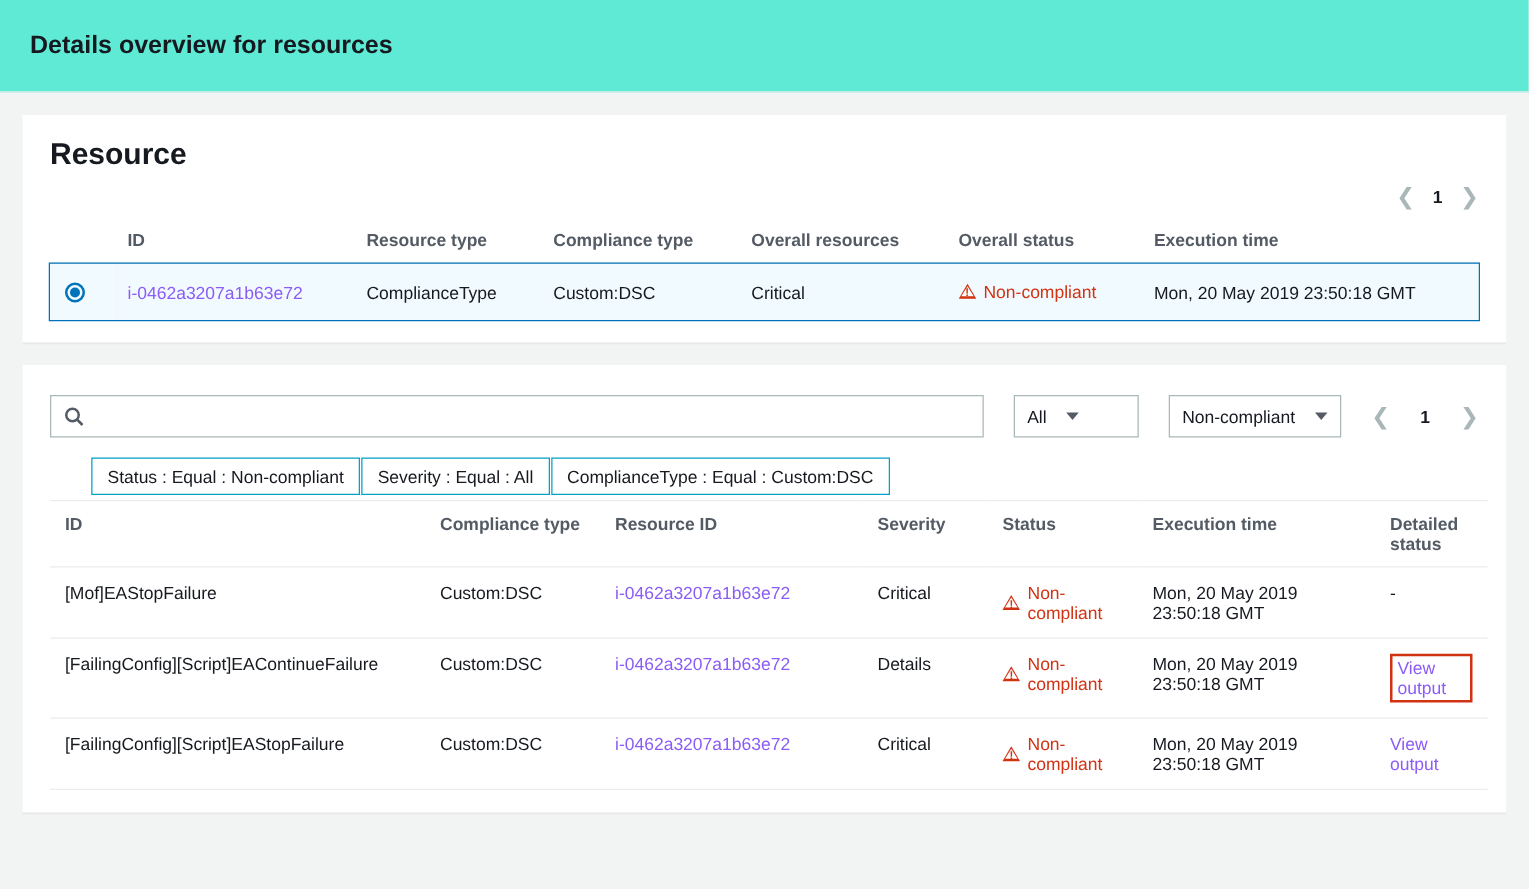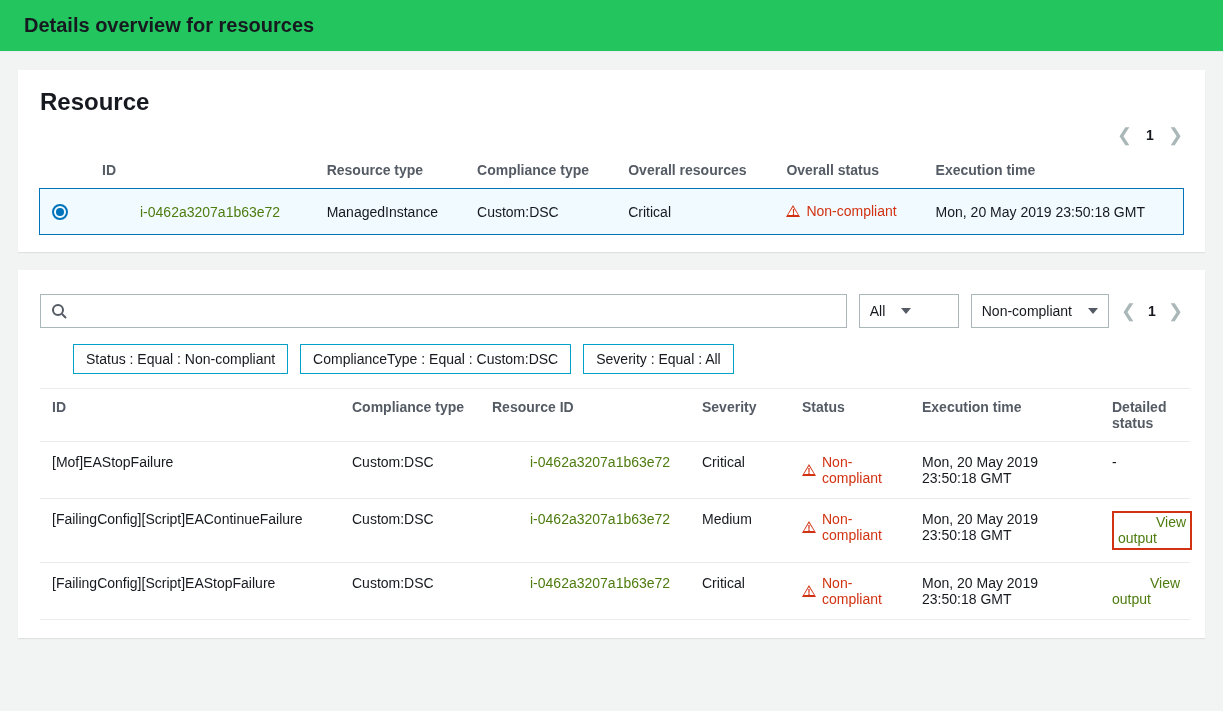--- a/index.html
+++ b/index.html
@@ -6,22 +6,22 @@
   body {
     margin: 0;
     padding: 0;
     font-family: "Amazon Ember", "Helvetica Neue", Arial, sans-serif;
     font-size: 14px;
     color: #16191f;
     background: #f2f3f3;
     width: 1223px;
   }
   .page-header {
-    background: #22c55e;
-    padding: 14px 24px;
+    background: #5eead4;
+    padding: 25px 24px;
     border-bottom: 1px solid #eaeded;
   }
   .page-header h1 {
     margin: 0;
     font-size: 20px;
     font-weight: 700;
     color: #16191f;
   }
   .panel {
     background: #fff;
@@ -78,21 +78,21 @@
     width: 16px; height: 16px;
     border-radius: 50%;
     border: 2px solid #0073bb;
     display: inline-flex;
     align-items: center;
     justify-content: center;
   }
   .radio .dot {
     width: 8px; height: 8px; border-radius: 50%; background: #0073bb;
   }
-  .link { color: #4d7c0f; text-decoration: none; cursor: pointer; margin-left: 38px; }
+  .link { color: #8b5cf6; text-decoration: none; cursor: pointer; }
   .status-bad { color: #d13212; font-weight: 400; display: inline-flex; align-items: center; gap: 6px; }
   .warn-icon {
     width: 0; height: 0;
     border-left: 7px solid transparent;
     border-right: 7px solid transparent;
     border-bottom: 12px solid #d13212;
     position: relative;
     display: inline-block;
   }
   .warn-icon::after {
@@ -110,21 +110,21 @@
     font-size: 9px;
     font-weight: 700;
     color: #d13212;
     z-index: 2;
   }
 
   
   .toolbar {
     display: flex;
     align-items: center;
-    gap: 12px;
+    gap: 24px;
     margin: 6px 0 16px 0;
   }
   .search {
     flex: 1;
     display: flex;
     align-items: center;
     border: 1px solid #aab7b8;
     height: 34px;
     padding: 0 10px;
     color: #879196;
@@ -147,22 +147,22 @@
   }
   .select .caret {
     width: 0; height: 0;
     border-left: 5px solid transparent;
     border-right: 5px solid transparent;
     border-top: 6px solid #545b64;
   }
   .chips {
     display: flex;
     flex-wrap: wrap;
-    gap: 12px;
-    margin-bottom: 14px;
+    gap: 1px;
+    margin-bottom: 4px;
     padding-left: 33px;
   }
   .chip {
     border: 1px solid #00a1c9;
     color: #16191f;
     padding: 6px 12px;
     font-size: 14px;
     background: #fff;
   }
 
@@ -229,21 +229,21 @@
       </tr>
     </thead>
     <tbody>
       <tr class="selected">
         <td>
           <span class="radio">
               <span class="dot"></span>
             </span>
         </td>
         <td><a class="link">i-0462a3207a1b63e72</a></td>
-        <td>ManagedInstance</td>
+        <td>ComplianceType</td>
         <td>Custom:DSC</td>
         <td>Critical</td>
         <td>
           <span class="status-bad">
             <span class="warn-icon">
                 <span class="warn-bang">!</span>
               </span>
             <span>Non-compliant</span>
           </span>
         </td>
@@ -271,22 +271,22 @@
       <span>Non-compliant</span>
       <span class="caret"></span>
     </div>
     <span class="chev" style="color:#aab7b8;font-size:18px;cursor:pointer">❮</span>
     <span class="pagenum" style="font-weight:700">1</span>
     <span class="chev" style="color:#aab7b8;font-size:18px;cursor:pointer">❯</span>
   </div>
 
   <div class="chips">
     <span class="chip">Status : Equal : Non-compliant</span>
+    <span class="chip">Severity : Equal : All</span>
     <span class="chip">ComplianceType : Equal : Custom:DSC</span>
-    <span class="chip">Severity : Equal : All</span>
   </div>
 
   <table class="rule-table">
     <colgroup>
       <col class="col-id">
         <col class="col-ctype">
         <col class="col-rid">
         <col class="col-sev">
       <col class="col-status">
         <col class="col-exec">
@@ -319,21 +319,21 @@
           </span>
         </td>
         <td>Mon, 20 May 2019 23:50:18 GMT</td>
         <td>-</td>
       </tr>
 
       <tr>
         <td>[FailingConfig][Script]EAContinueFailure</td>
         <td>Custom:DSC</td>
         <td><a class="link">i-0462a3207a1b63e72</a></td>
-        <td>Medium</td>
+        <td>Details</td>
         <td>
           <span class="status-bad">
             <span class="warn-icon">
                 <span class="warn-bang">!</span>
               </span>
             <span>Non-compliant</span>
           </span>
         </td>
         <td>Mon, 20 May 2019 23:50:18 GMT</td>
         <td>

